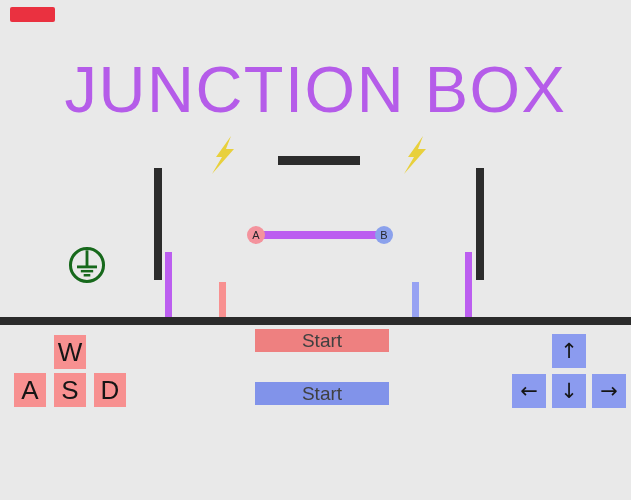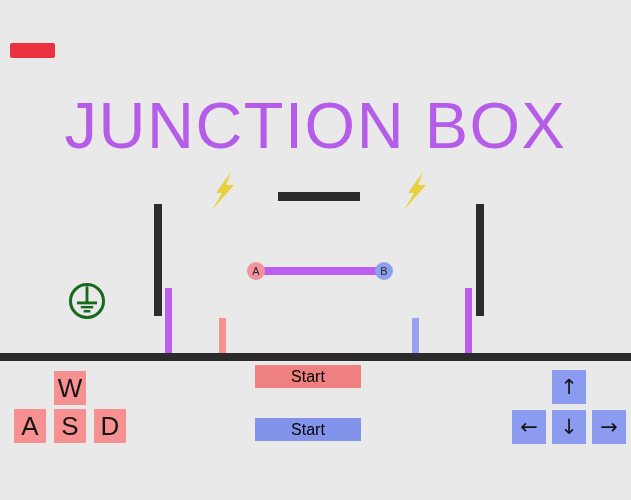--- a/index.html
+++ b/index.html
@@ -3,21 +3,21 @@
 <meta charset="utf-8">
 <style>
   html,body{margin:0;padding:0;}
   #canvas{
     position:relative;
     width:631px;height:500px;
     background:#e9e9e9;
     overflow:hidden;
     font-family:"Liberation Sans",sans-serif;
   }
-  .abs{position:absolute;margin-top:36px;}
+  .abs{position:absolute;}
 
   
   #badge{left:10px;top:7px;width:45px;height:15px;background:#ea3140;border-radius:2px;}
 
   
   #title{
     left:0;top:57px;width:631px;
     text-align:center;
     font-size:65px;line-height:65px;
     letter-spacing:1.5px;
@@ -55,23 +55,23 @@
   #ground-icon .stroke{stroke:#17691c;fill:none;}
 
   
   #bar-purple-left{left:165px;top:252px;width:7px;height:65px;background:#bc5ef0;}
   #bar-pink{left:219px;top:282px;width:7px;height:35px;background:#f89090;}
   #bar-blue{left:412px;top:282px;width:7px;height:35px;background:#97a2f3;}
   #bar-purple-right{left:465px;top:252px;width:7px;height:65px;background:#bc5ef0;}
 
   
   .menu-btn{
-    width:106px;height:23px;
+    width:134px;height:23px;
     display:flex;align-items:center;justify-content:center;
-    font-size:16px;color:#000000;
+    font-size:19px;color:#404040;
     border:none;cursor:pointer;
   }
   #start-button{left:255px;top:329px;background:#ee8080;}
   #quit-button{left:255px;top:382px;background:#8193ea;}
 
   
   .key{
     width:32px;height:34px;
     display:flex;align-items:center;justify-content:center;
     font-size:26px;color:#151515;

